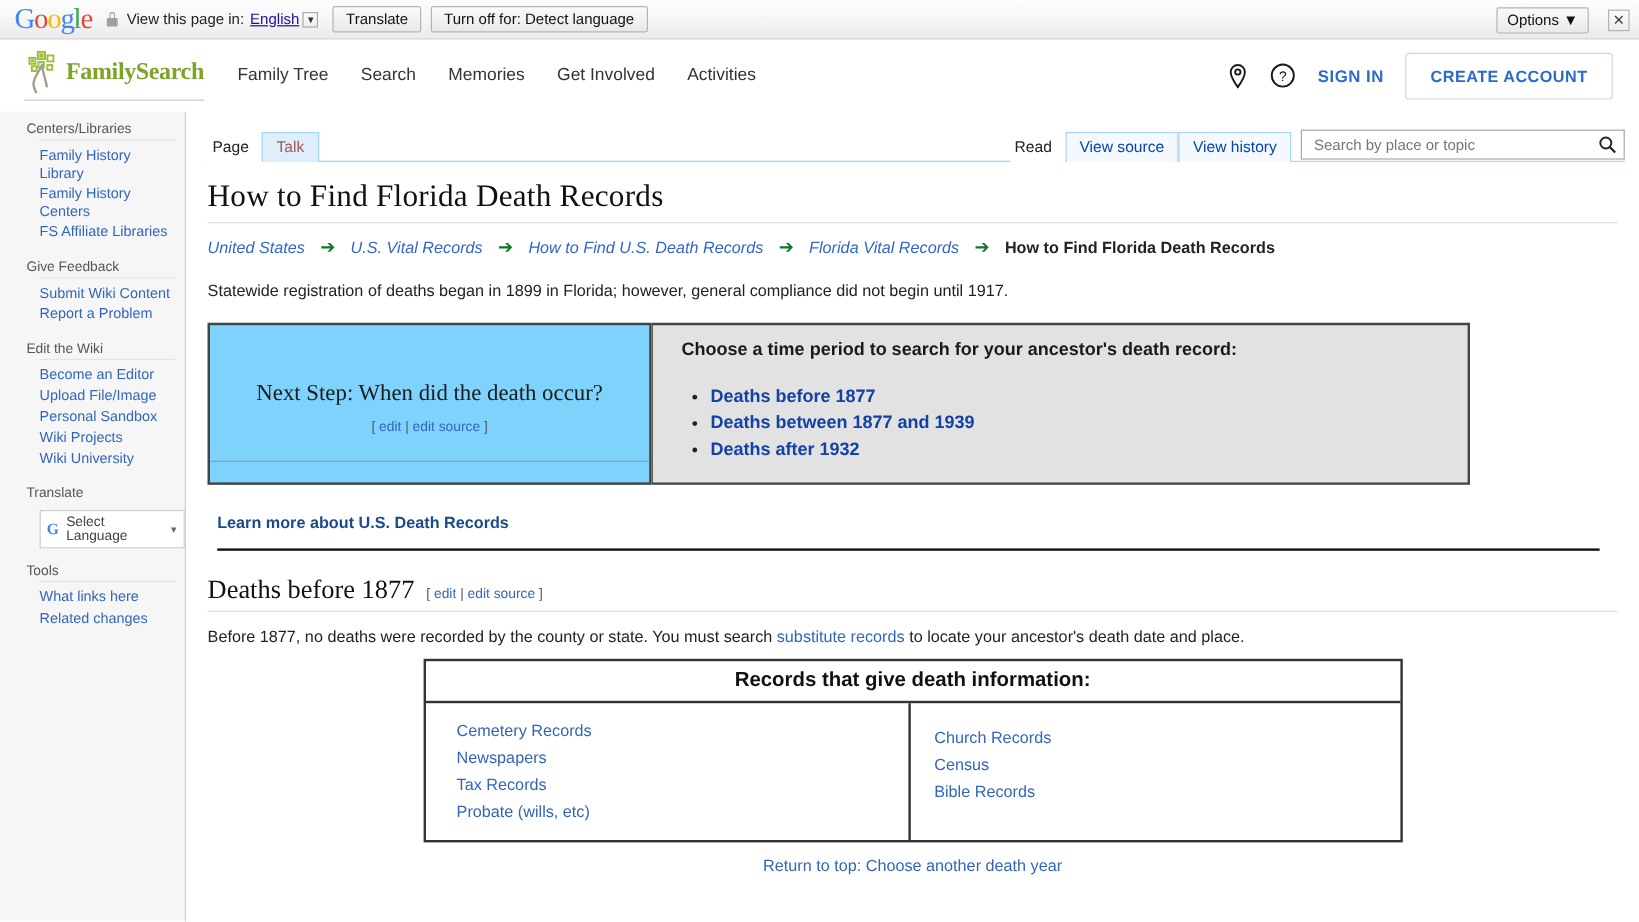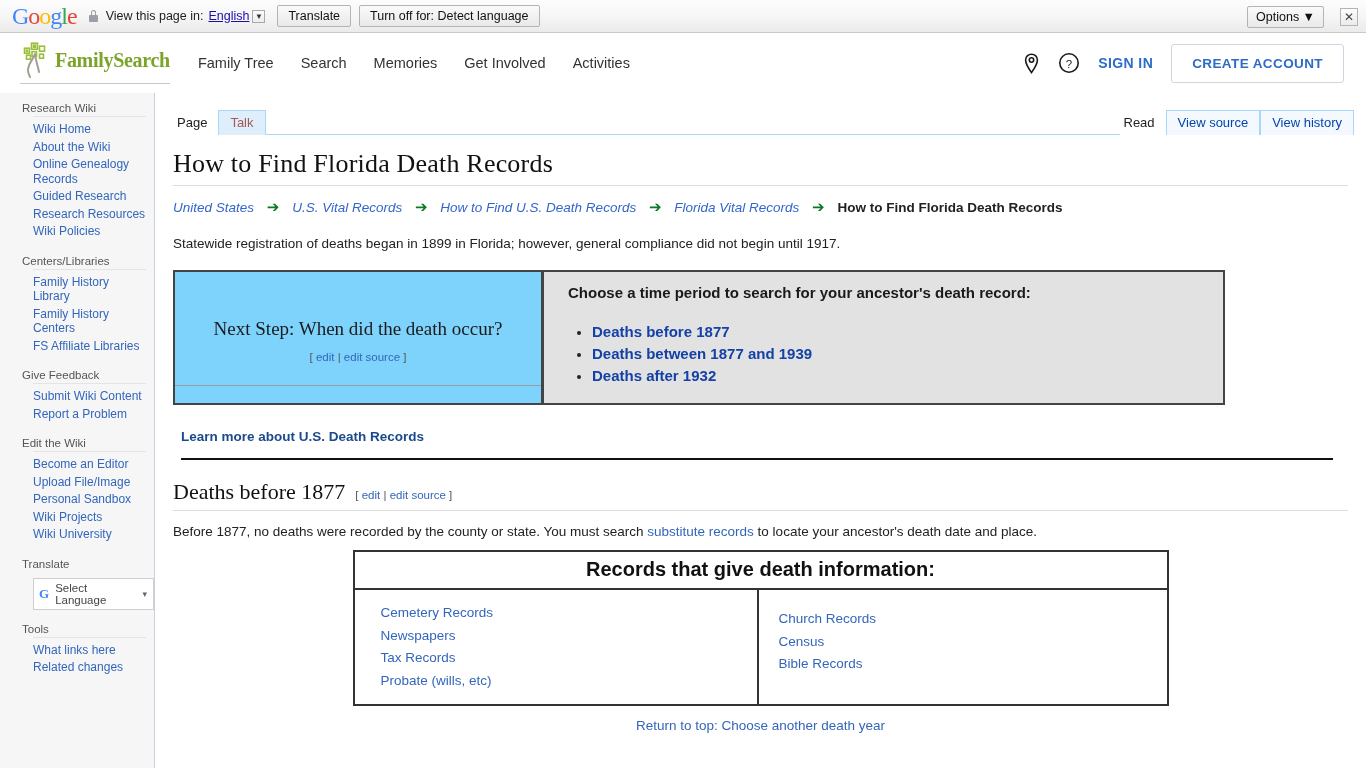--- a/index.html
+++ b/index.html
@@ -133,21 +133,21 @@
 
   h2.sec {
     font-family:"Liberation Serif", serif; font-weight:normal; font-size:22px; color:#111;
     margin:19px 0 3px 0; padding-bottom:5px; border-bottom:1px solid #ddd; display:flex; align-items:baseline; gap:10px;
   }
   #before-para { font-size:13.5px; color:#222; margin:13px 0 0 0;}
   #before-para a { color:#3366bb; text-decoration:none; cursor:pointer;}
 
   
   #rec-table { width:816px; margin:11px auto 0 auto; border:2px solid #333; }
-  #rec-head { border-bottom:2px solid #333; text-align:center; font-weight:bold; font-size:20px; padding:6px 0 7px 0; color:#111;}
+  #rec-head { border-bottom:2px solid #333; text-align:center; font-weight:bold; font-size:17px; padding:6px 0 7px 0; color:#111;}
   #rec-body { display:flex; }
   .rec-col { padding:12px 0 12px 26px; }
   .rec-col.left { flex:0 0 404px; border-right:2px solid #333; }
   .rec-col.right { flex:1; padding-left:20px; padding-top:18px;}
   .rec-col a { display:block; color:#3366bb; font-size:13.5px; line-height:22.5px; text-decoration:none; cursor:pointer;}
   #return-top { text-align:center; margin-top:12px; }
   #return-top a { color:#3366bb; font-size:13.5px; text-decoration:none; cursor:pointer;}
 </style>
 </head>
 <body>
@@ -214,31 +214,20 @@
     </span>
     <span id="sign-in">SIGN IN</span>
     <button id="create-account">CREATE ACCOUNT</button>
   </div>
 </div>
 
 <div id="page">
 
   <aside id="sidebar">
 
-    <div class="sb-group">
-      <div class="sb-head">Research Wiki</div>
-      <div class="sb-list">
-        <a>Wiki Home</a>
-        <a>About the Wiki</a>
-        <a>Online Genealogy Records</a>
-        <a>Guided Research</a>
-        <a>Research Resources</a>
-        <a>Wiki Policies</a>
-      </div>
-    </div>
 
     <div class="sb-group">
       <div class="sb-head">Centers/Libraries</div>
       <div class="sb-list">
         <a>Family History Library</a>
         <a>Family History Centers</a>
         <a>FS Affiliate Libraries</a>
       </div>
     </div>
 
@@ -283,20 +272,27 @@
   <main id="main">
 
     <div id="tabrow">
       <div class="tab plain">Page</div>
       <div class="tab new">Talk</div>
       <div class="spacer"></div>
       <div id="tabrow-right">
         <div class="tab plain">Read</div>
         <div class="tab alt">View source</div>
         <div class="tab alt">View history</div>
+        <div id="searchbox">
+          <input type="text" placeholder="Search by place or topic" style="">
+          <svg width="15" height="15" viewBox="0 0 15 15">
+              <circle cx="6.2" cy="6.2" r="4.6" fill="none" stroke="#222" stroke-width="1.6"></circle>
+              <line x1="9.6" y1="9.6" x2="14" y2="14" stroke="#222" stroke-width="1.8"></line>
+            </svg>
+        </div>
       </div>
     </div>
 
     <div id="content">
 
       <h1 id="page-title">How to Find Florida Death Records</h1>
 
       <div id="breadcrumb">
         <a>United States</a>
         <span class="arw">➔</span>

